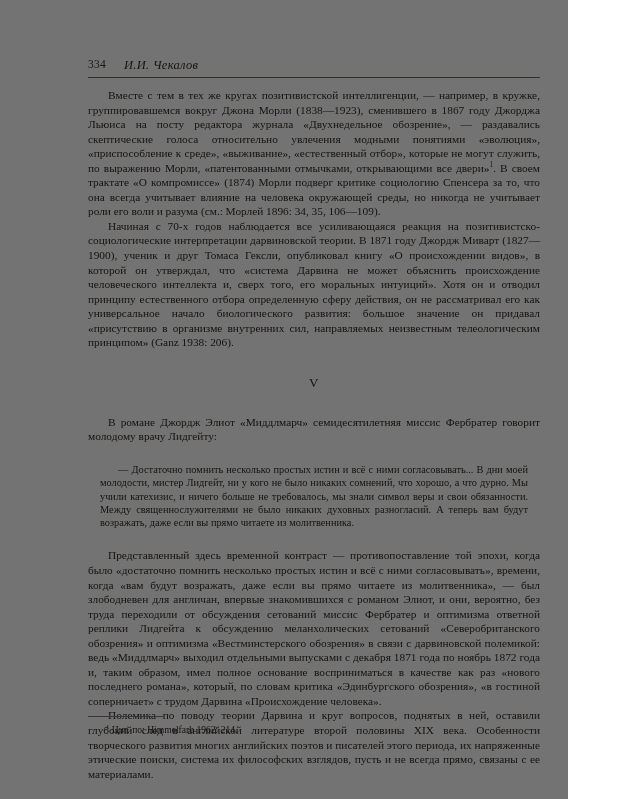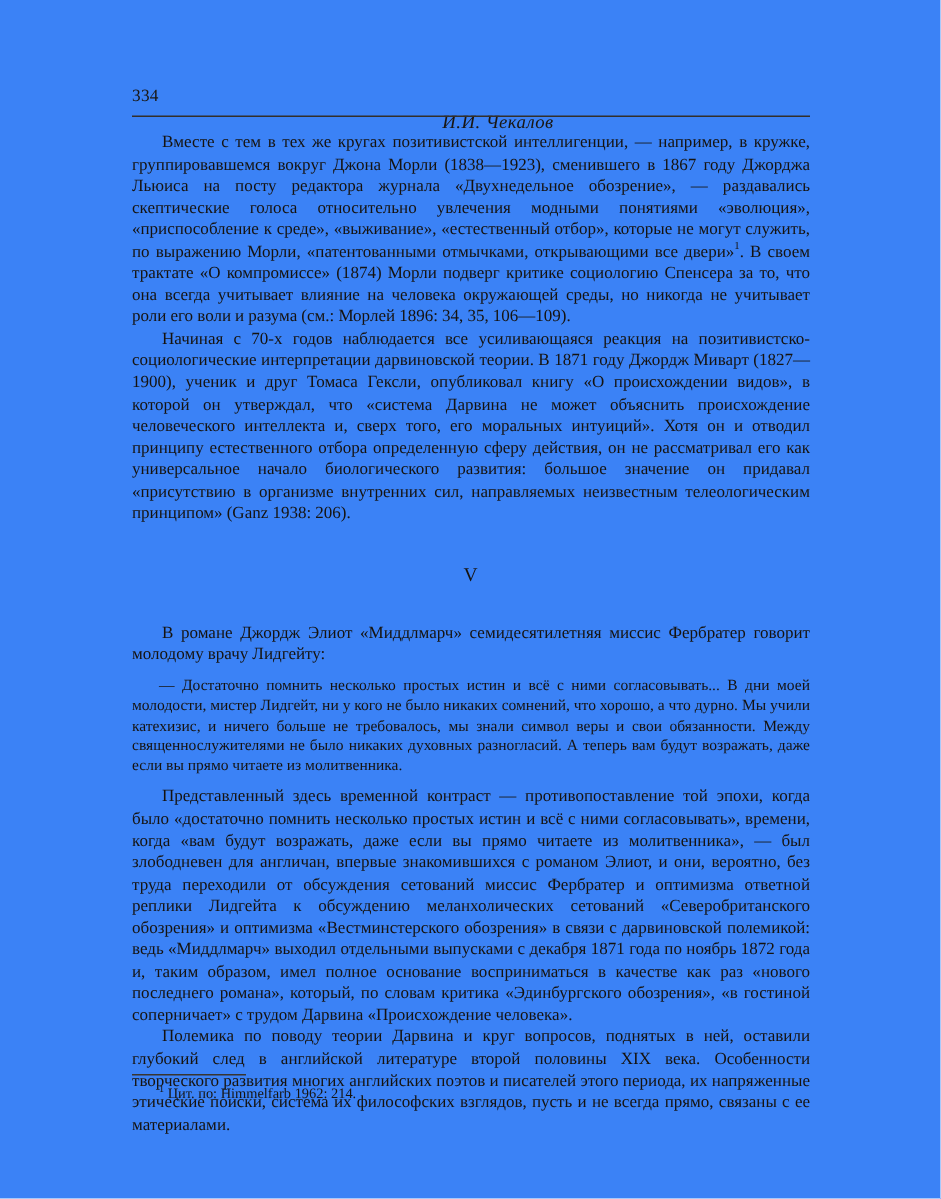--- a/index.html
+++ b/index.html
@@ -12,23 +12,23 @@
     width: 627px;
     height: 799px;
     overflow: hidden;
     font-family: "Liberation Serif", "DejaVu Serif", serif;
     color: #16130f;
     -webkit-font-smoothing: antialiased;
   }
 
   .page {
     position: relative;
-    width: 627px;
+    width: 568px;
     height: 799px;
-    background: #3b82f6;
+    background: #737373;
     box-sizing: border-box;
   }
 
   
   .running-head {
     position: absolute;
     left: 88px;
     top: 58px;
     width: 452px;
     height: 20px;
@@ -37,23 +37,23 @@
     position: absolute;
     left: 0;
     top: 0;
     font-size: 11.5px;
     letter-spacing: 0.2px;
     color: #1a1713;
   }
   .head-author {
     position: absolute;
     left: 0;
-    top: 16px;
+    top: 0;
     width: 452px;
-    text-align: center;
+    text-align: left;
     font-style: italic;
     font-size: 12.5px;
     letter-spacing: 0.3px;
     color: #191612;
     padding-left: 36px;
     box-sizing: border-box;
   }
   .head-rule {
     position: absolute;
     left: 88px;
@@ -76,21 +76,21 @@
     font-size: 11.35px;
     line-height: 14.55px;
     text-align: justify;
     text-indent: 20px;
     hyphens: manual;
     word-spacing: -0.1px;
     color: #16130f;
   }
 
   p.quote {
-    margin: 0;
+    margin: 12px;
     font-size: 10.35px;
     line-height: 13.3px;
     text-align: justify;
     text-indent: 18px;
     color: #16130f;
   }
 
   .section-mark {
     text-align: center;
     font-size: 13px;

